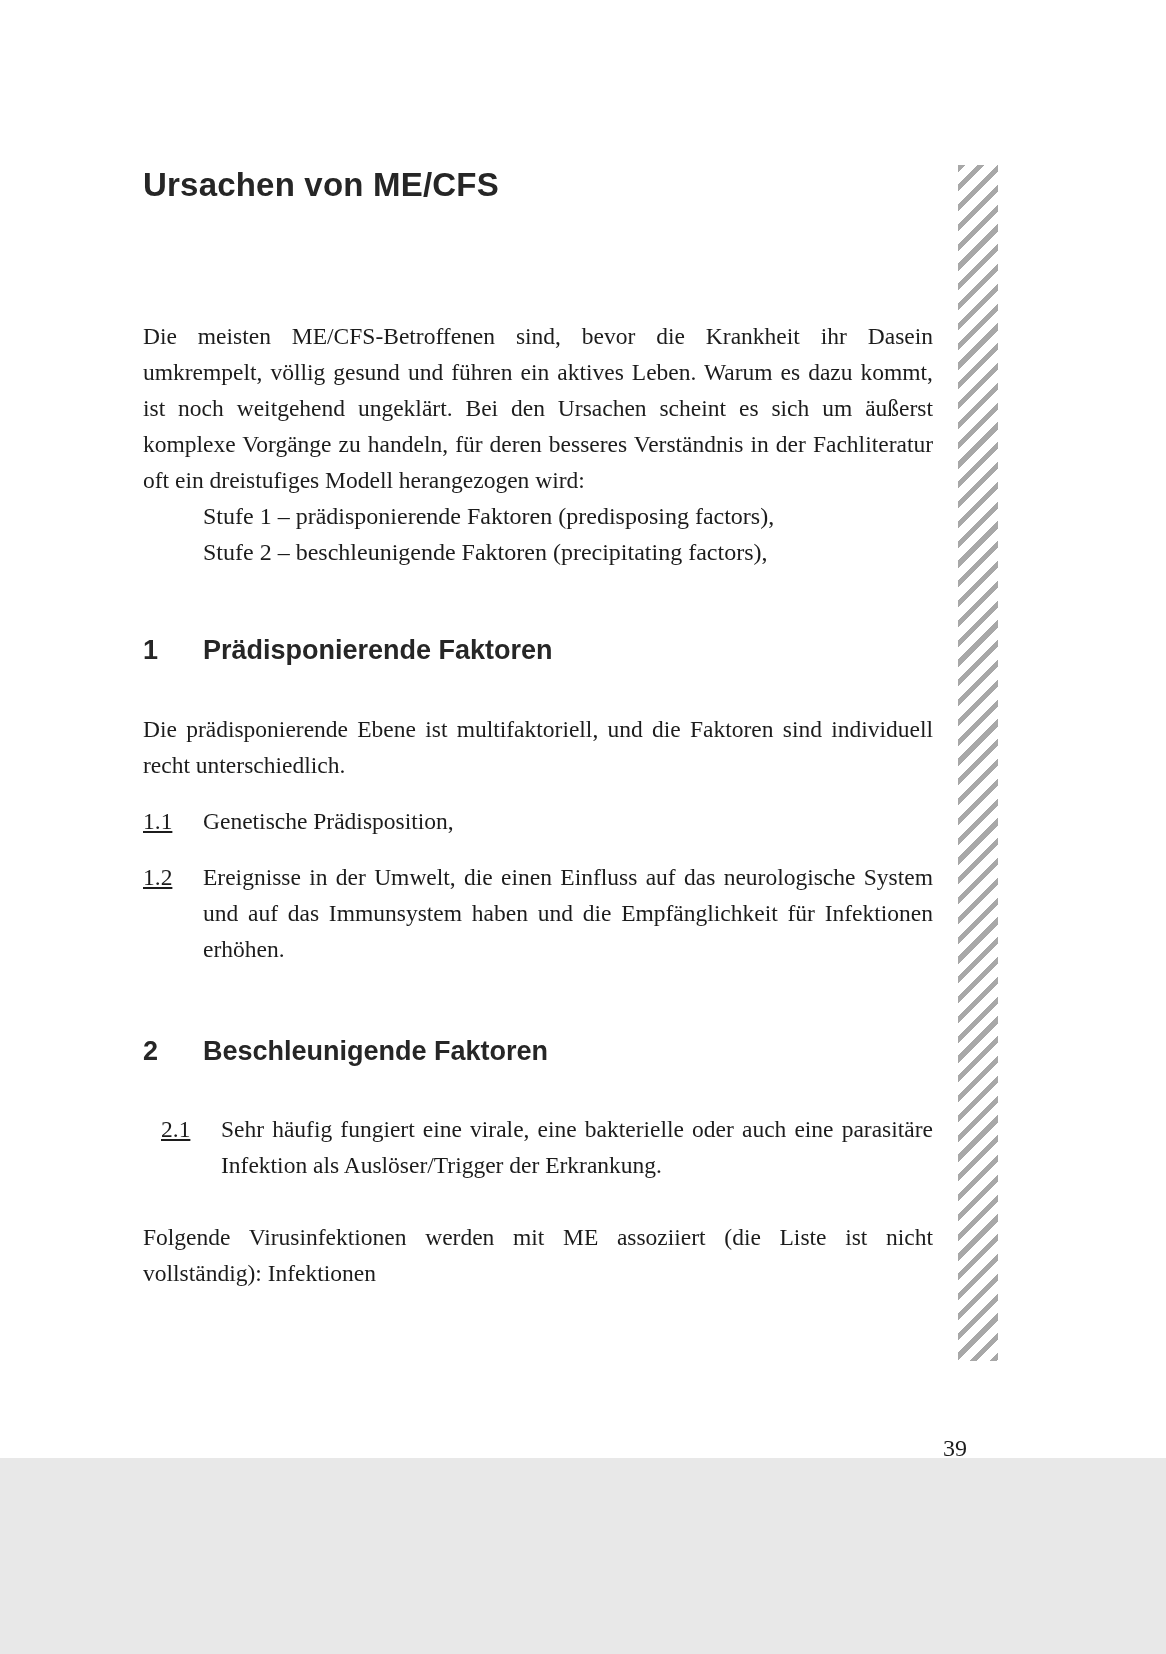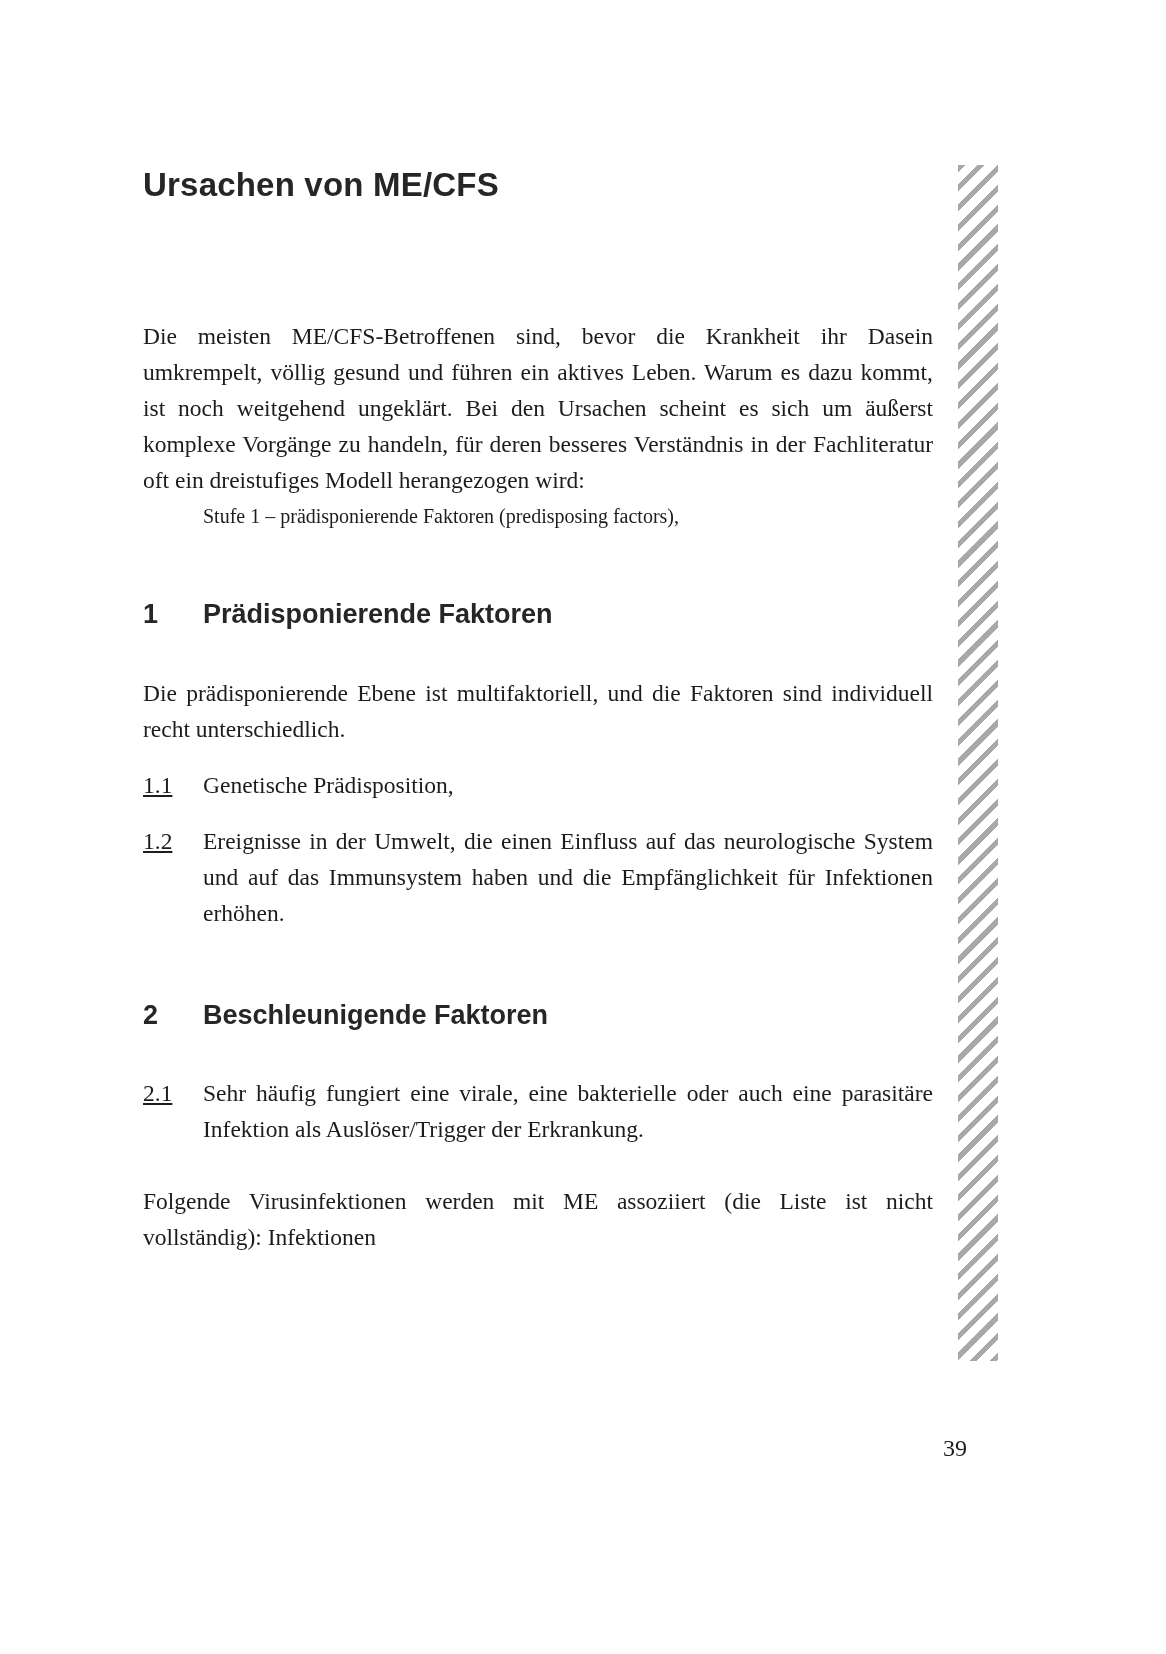--- a/index.html
+++ b/index.html
@@ -3,21 +3,21 @@
 <meta charset="utf-8">
 <style>
   html, body {
     margin: 0;
     padding: 0;
     background: #e8e8e8;
   }
   .page {
     position: relative;
     width: 1166px;
-    height: 1654px;
+    height: 1458px;
     margin: 0 auto;
     background: var(--background, #ffffff);
     overflow: hidden;
     font-family: "Liberation Serif", serif;
     color: var(--text, #1c1c1c);
   }
   .content {
     position: absolute;
     left: 143px;
     top: 0;
@@ -41,21 +41,21 @@
     text-justify: inter-word;
   }
   .intro-para {
     margin: 113px 0 0 0;
   }
   .stufen {
     margin: 0;
     padding-left: 60px;
   }
   .stufe-line {
-    font-size: 20px;
+    font-size: 24px;
     line-height: 36px;
   }
   .section-heading {
     display: flex;
     margin: 64px 0 0 0;
     font-family: "Liberation Sans", sans-serif;
     font-weight: 700;
     font-size: 27px;
     line-height: 32px;
     color: var(--heading, #262626);
@@ -79,20 +79,21 @@
     text-decoration: underline;
   }
   .item-text {
     flex: 1;
   }
   .heading-2 {
     margin-top: 68px;
   }
   .item-2-1 {
     margin-top: 44px;
+    margin-left: 18px;
   }
   .outro-para {
     margin: 36px 0 0 0;
   }
   .hatch {
     position: absolute;
     left: 958px;
     top: 165px;
     width: 40px;
     height: 1196px;
@@ -121,20 +122,21 @@
   <div class="hatch"></div>
 
   <div class="content">
 
     <h1 class="title">Ursachen von ME/CFS</h1>
 
     <p class="body-text just intro-para">Die meisten ME/CFS-Betroffenen sind, bevor die Krankheit ihr Dasein umkrempelt, völlig gesund und führen ein aktives Leben. Warum es dazu kommt, ist noch weitgehend ungeklärt. Bei den Ursachen scheint es sich um äußerst komplexe Vorgänge zu handeln, für deren besseres Verständnis in der Fachliteratur oft ein dreistufiges Modell herangezogen wird:</p>
 
     <div class="stufen">
       <div class="stufe-line">Stufe 1 – prädisponierende Faktoren (predisposing factors),</div>
+      <div class="stufe-line">Stufe 2 – beschleunigende Faktoren (precipitating factors),</div>
     </div>
 
     <div class="section-heading">
       <span class="sec-num">1</span>
       <span class="sec-title">Prädisponierende Faktoren</span>
     </div>
 
     <p class="body-text just sec-intro">Die prädisponierende Ebene ist multifaktoriell, und die Faktoren sind individuell recht unterschiedlich.</p>
 
     <div class="list-item">

